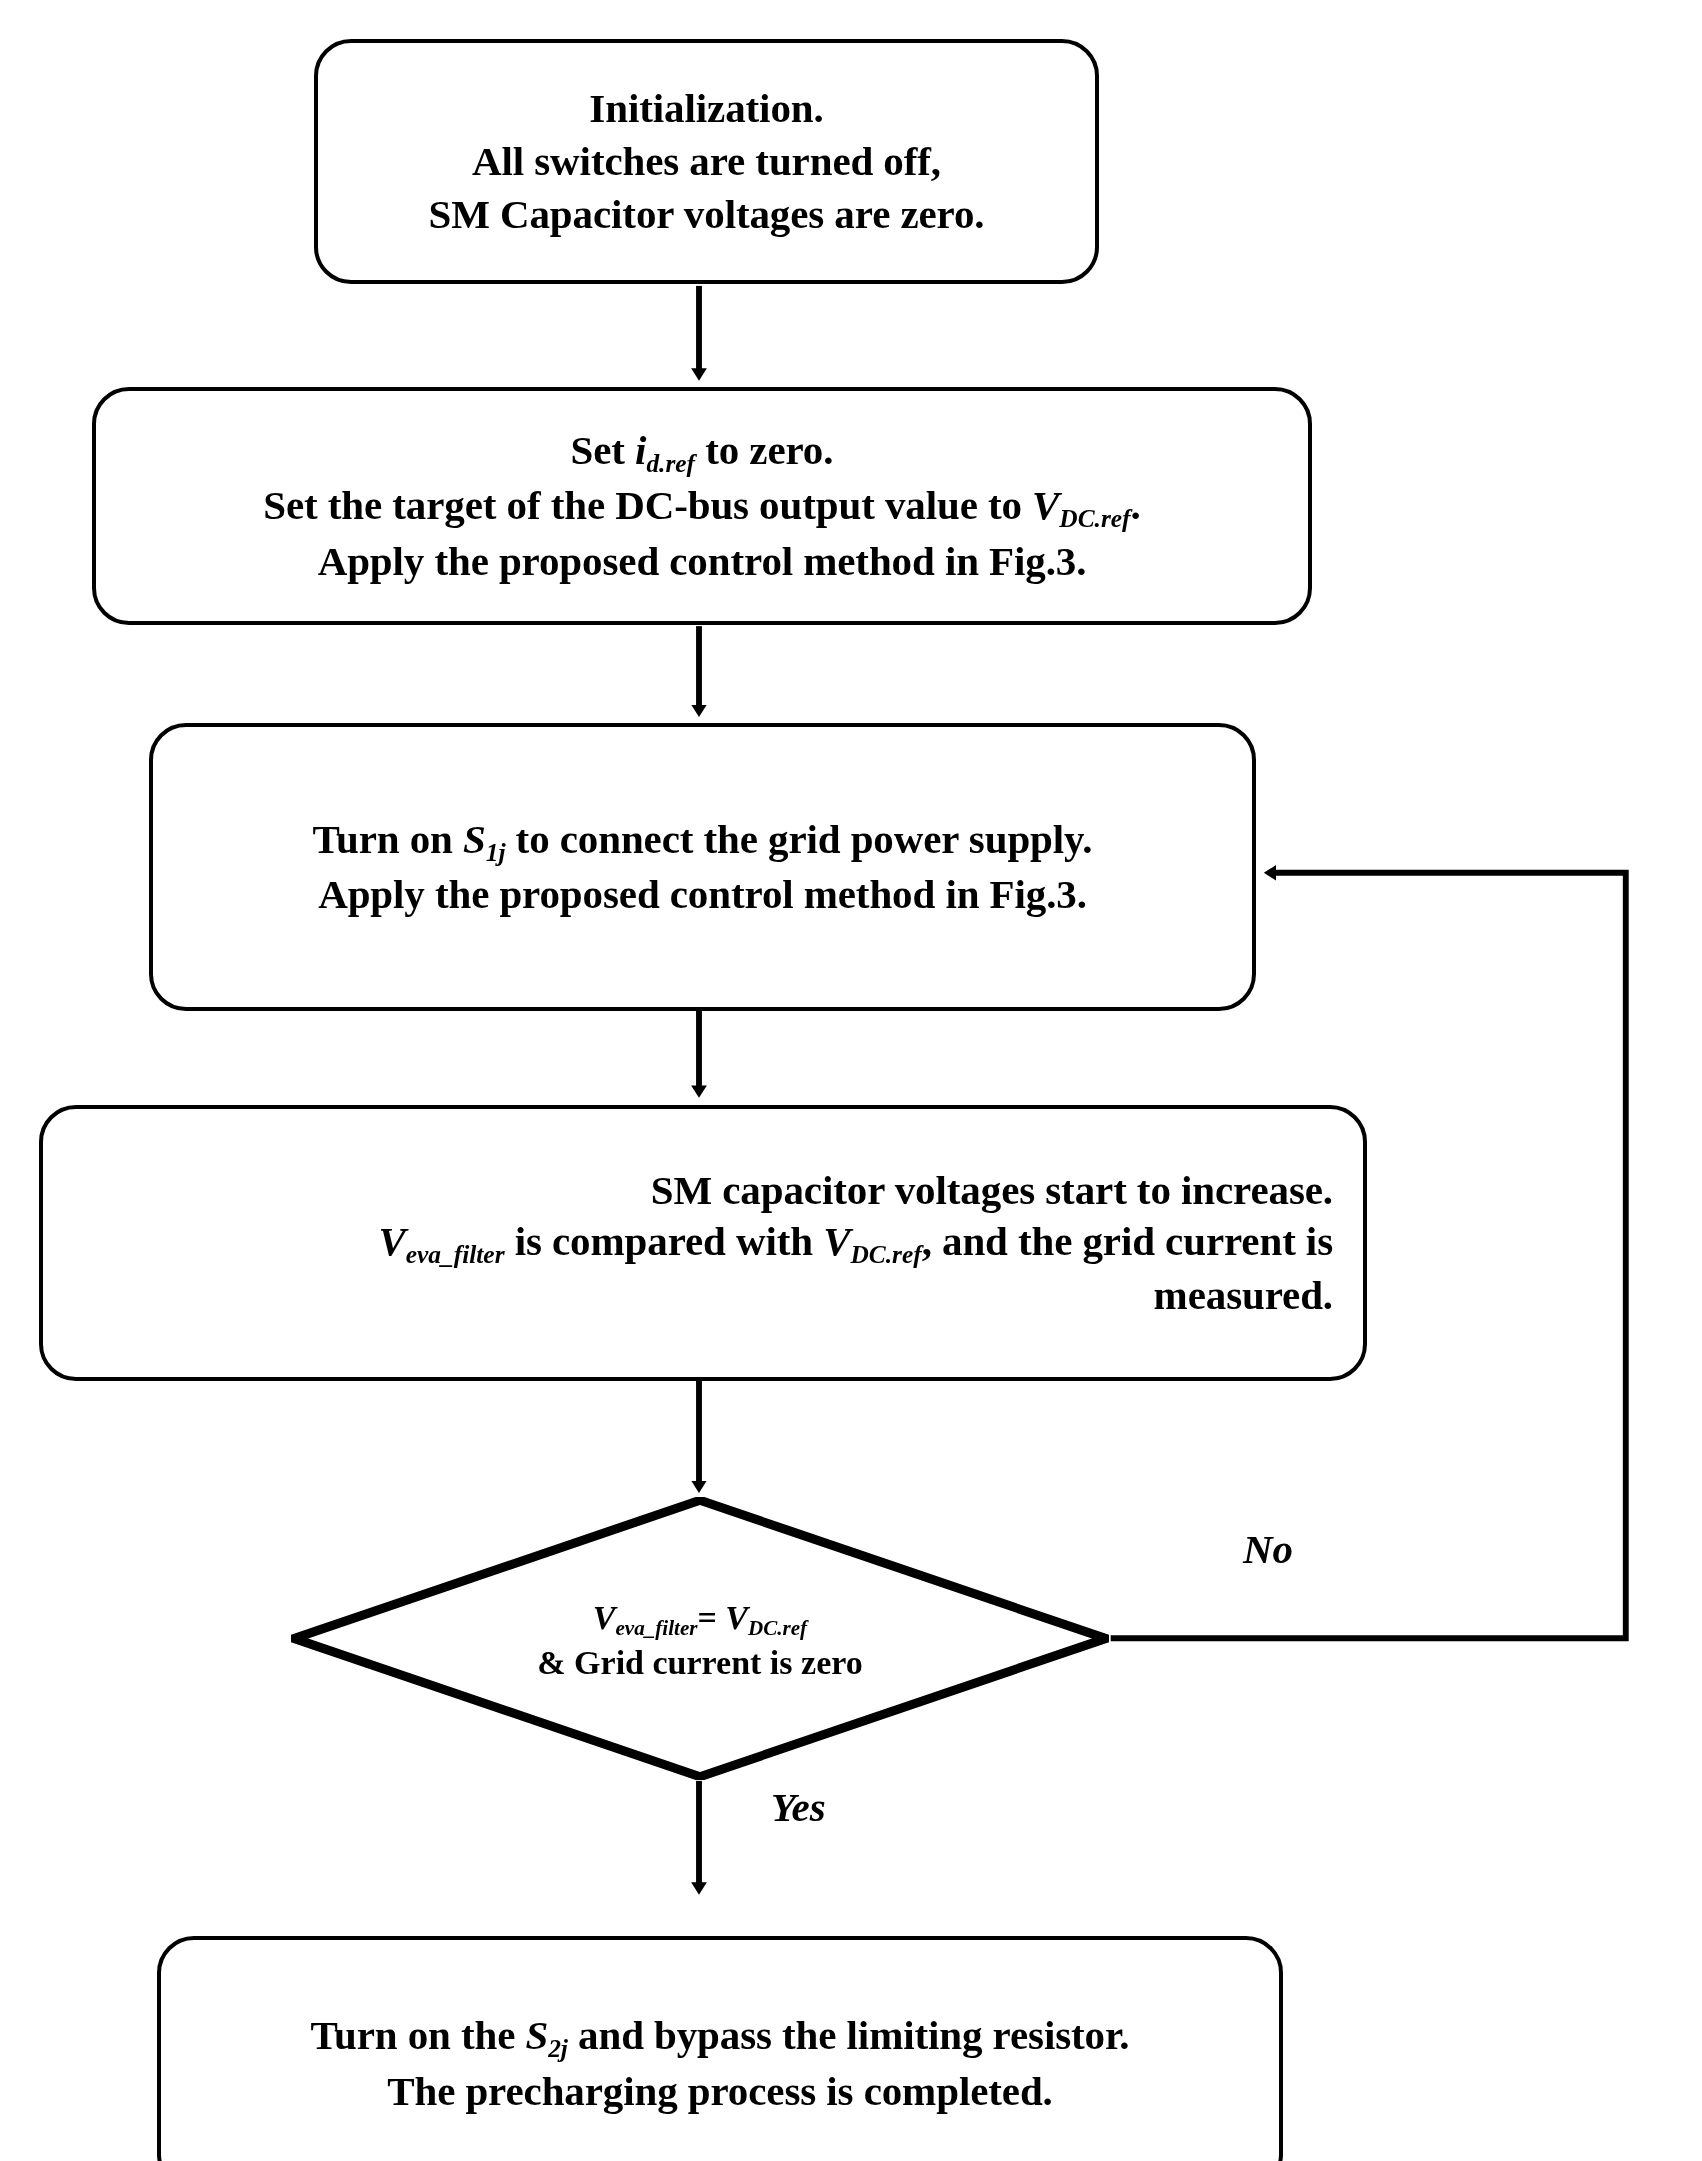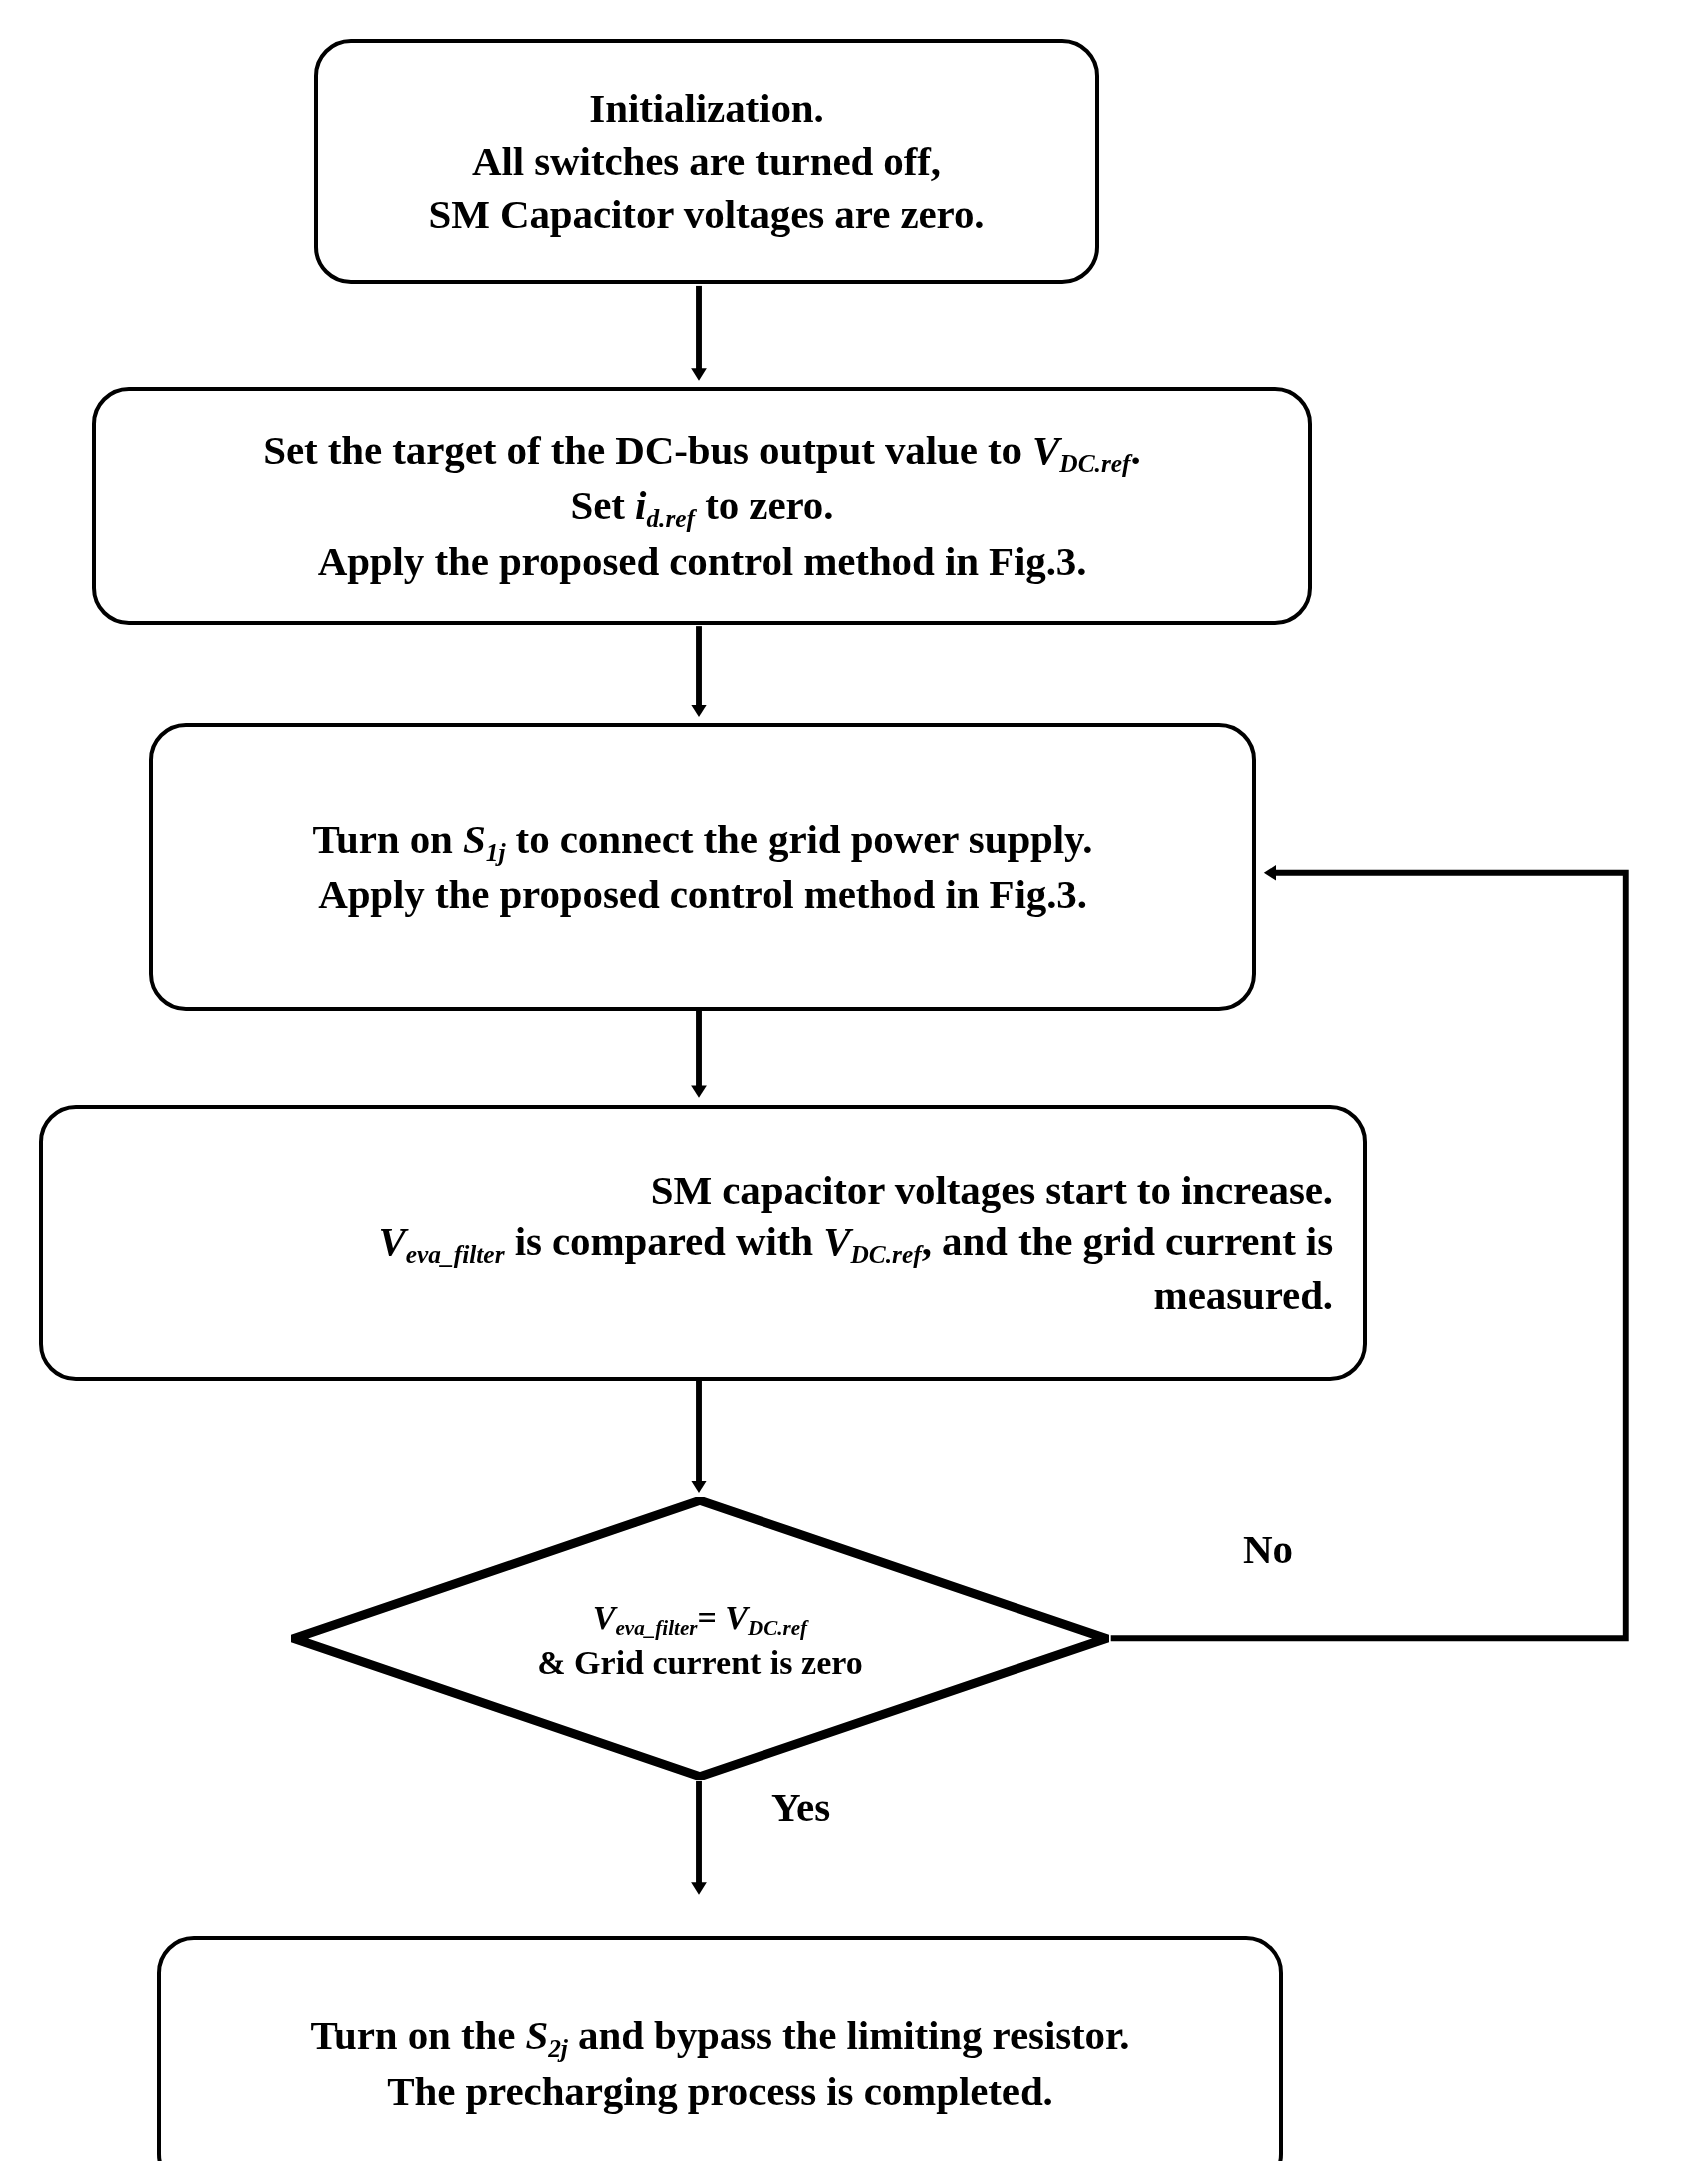--- a/index.html
+++ b/index.html
@@ -101,20 +101,21 @@
     font-size: 34px;
     line-height: 1.22;
     margin-top: 3.9px;
   }
   .eqline { display: block; white-space: nowrap; }
 
   
   .branch-label {
     position: absolute;
     font-weight: bold;
+    font-style: italic;
     font-size: 41px;
     white-space: nowrap;
   }
   #label-no  { left: 1243px; top: 1525px; }
   #label-yes { left: 751px; top: 1783px; margin-left: 20px; }
 </style>
 </head>
 <body>
 
 <div id="flow-root">
@@ -157,22 +158,22 @@
   <div class="node proc" id="node-init">
     <div class="lines">
       <span class="line">Initialization.</span>
       <span class="line">All switches are turned off,</span>
       <span class="line">SM Capacitor voltages are zero.</span>
     </div>
   </div>
 
   <div class="node proc" id="node-settarget">
     <div class="lines">
+      <span class="line"><span>Set </span><span class="mi">i</span><span class="sub">d.ref</span><span> to zero.</span></span>
       <span class="line"><span>Set the target of the DC-bus output value to </span><span class="mi">V</span><span class="sub">DC.ref</span><span>.</span></span>
-      <span class="line"><span>Set </span><span class="mi">i</span><span class="sub">d.ref</span><span> to zero.</span></span>
       <span class="line">Apply the proposed control method in Fig.3.</span>
     </div>
   </div>
 
   <div class="node proc" id="node-turnon-s1">
     <div class="lines">
       <span class="line"><span>Turn on </span><span class="mi">S</span><span class="sub">1j</span><span> to connect the grid power supply.</span></span>
       <span class="line">Apply the proposed control method in Fig.3.</span>
     </div>
   </div>

